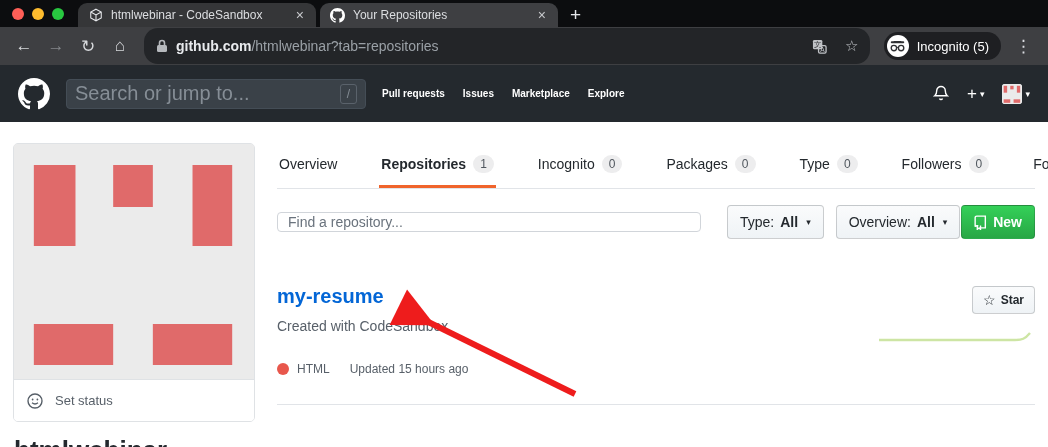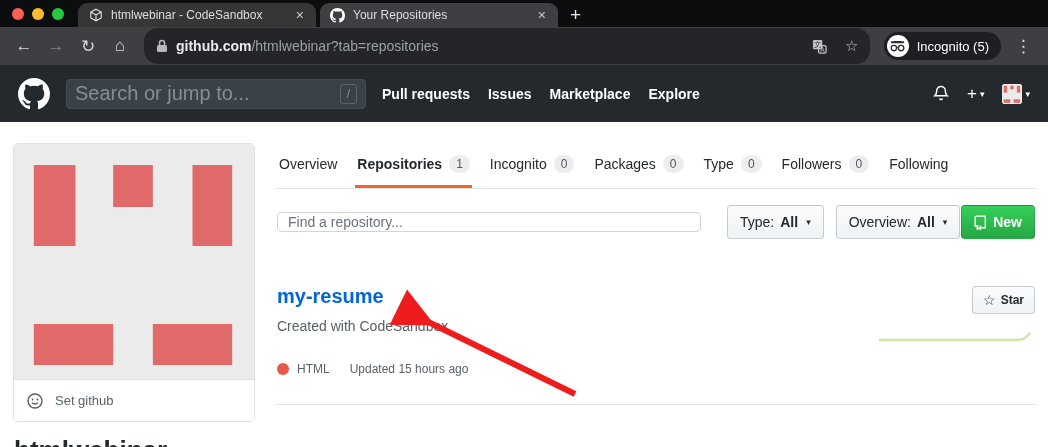--- a/index.html
+++ b/index.html
@@ -34,39 +34,39 @@
   
   .gh-header { height:57px; background:#24292e; display:flex; align-items:center; padding:0 18px; gap:16px; }
   .gh-logo svg { display:block; }
   .gh-search { width:300px; height:30px; background:#3a4148; border:1px solid #444d56; border-radius:4px;
                display:flex; align-items:center; padding:0 8px; }
   .gh-search input { flex:1; background:transparent; border:none; outline:none; color:#c6cbd1; font-size:20px; font-family:inherit; }
   .gh-search input::placeholder { color:#868e96; }
   .slash-badge { width:20px; height:20px; border:1px solid #5a626b; border-radius:3px; color:#868e96; font-size:12px;
                  display:flex; align-items:center; justify-content:center; }
   .gh-nav { display:flex; gap:18px; }
-  .gh-nav a { color:#fff; font-weight:bold; font-size:14px; text-decoration:none; white-space:nowrap; }
+  .gh-nav a { color:#fff; font-weight:bold; font-size:10px; text-decoration:none; white-space:nowrap; }
   .gh-right { margin-left:auto; display:flex; align-items:center; gap:18px; }
   .gh-ico { color:#fff; display:flex; align-items:center; gap:3px; font-size:17px; }
   .caret { font-size:9px; color:#fff; }
   .gh-avatar { width:20px; height:20px; border-radius:3px; overflow:hidden; background:#ebebeb; }
 
   
   .page { position:relative; height:325px; background:#fff; overflow:hidden; }
 
   .sidebar { position:absolute; left:13px; top:21px; width:242px; }
   .avatar-card { border:1px solid #dfe2e5; border-radius:5px; overflow:hidden; background:#fff; }
   .identicon { display:block; background:#ebebeb; }
   .status-row { height:42px; display:flex; align-items:center; gap:12px; padding:0 13px; border-top:1px solid #dfe2e5; background:#fff; }
   .status-row .label { font-size:13px; color:#586069; }
   .username { margin:13px 0 0 1px; font-size:26px; font-weight:bold; color:#24292e; }
 
   .main { position:absolute; left:277px; right:13px; top:0; }
 
-  .profile-nav { display:flex; gap:16px; margin-top:22px; border-bottom:1px solid #e1e4e8; }
+  .profile-nav { display:flex; gap:40px; margin-top:22px; border-bottom:1px solid #e1e4e8; }
   .pnav-item { display:flex; align-items:center; gap:7px; padding:11px 2px 15px; font-size:14px; color:#24292e; cursor:pointer; }
   .pnav-item.active { font-weight:bold; box-shadow:inset 0 -3px 0 #f0642c; }
   .count-badge { background:rgba(27,31,35,0.08); color:#50575e; font-size:12px; line-height:1;
                  padding:3px 7px; border-radius:10px; font-weight:normal; }
 
   .filter-row { display:flex; align-items:center; margin-top:16px; }
   .repo-search { width:424px; height:20px; border:1px solid #d1d5da; border-radius:4px; padding:0 10px;
                  font-size:14px; color:#24292e; outline:none; font-family:inherit; }
   .repo-search::placeholder { color:#6a737d; }
   .btn { height:34px; display:inline-flex; align-items:center; gap:6px; padding:0 12px; border:1px solid rgba(27,31,35,0.2);
@@ -221,21 +221,21 @@
         </svg>
       <div class="status-row">
         <span style="display:flex;">
           <svg width="16" height="16" viewBox="0 0 16 16">
               <circle cx="8" cy="8" r="7" fill="none" stroke="#586069" stroke-width="1.4"></circle>
               <circle cx="5.6" cy="6.5" r="0.9" fill="#586069"></circle>
               <circle cx="10.4" cy="6.5" r="0.9" fill="#586069"></circle>
               <path d="M5 9.8 Q8 12.2 11 9.8" fill="none" stroke="#586069" stroke-width="1.3"></path>
             </svg>
         </span>
-        <span class="label">Set github</span>
+        <span class="label">Set status</span>
       </div>
     </div>
     <div class="username">htmlwebinar</div>
   </div>
 
   <div class="main">
 
     <div class="profile-nav">
       <div class="pnav-item">
         <span>Overview</span>

